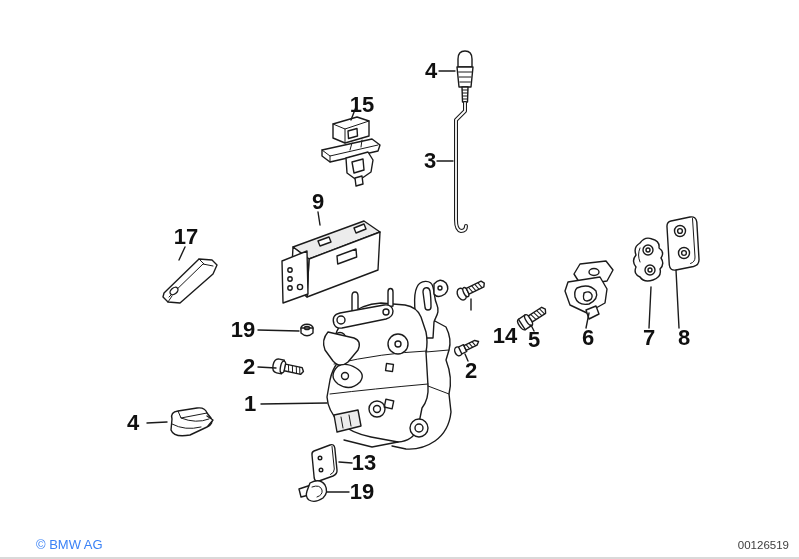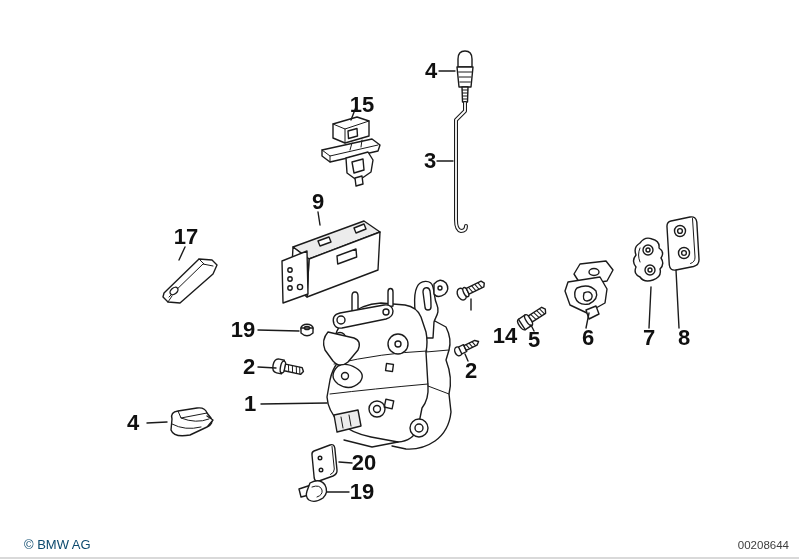--- a/index.html
+++ b/index.html
@@ -1,21 +1,21 @@
 <!DOCTYPE html>
 <html><head>
 <meta charset="utf-8">
 <style>
   html,body{margin:0;padding:0;background:#fff;}
   .stage{position:relative;width:799px;height:559px;background:#ffffff;overflow:hidden;
          font-family:"Liberation Sans",sans-serif;}
   .diagram-svg{position:absolute;left:0;top:0;}
   .part-label{position:absolute;transform:translate(-50%,-50%);font-weight:700;font-size:22px;
               color:#101010;line-height:1;white-space:nowrap;}
-  .footer-left{position:absolute;left:24px;top:537px;font-size:13px;color:#0c4a6e;}
+  .footer-left{position:absolute;left:36px;top:537px;font-size:13px;color:#3b82f6;}
   .footer-right{position:absolute;right:10px;top:539px;font-size:11.5px;color:#3d3d3d;}
   .bottom-edge{position:absolute;left:0;bottom:0;width:100%;height:2px;background:#d9d9d9;}
   
   .lw{stroke:#1b1b1b;stroke-width:1.4;fill:#ffffff;stroke-linejoin:round;stroke-linecap:round;}
   .ln{stroke:#1b1b1b;stroke-width:1.4;fill:none;stroke-linejoin:round;stroke-linecap:round;}
   .lg{stroke:#1b1b1b;stroke-width:1.4;fill:#ececec;stroke-linejoin:round;stroke-linecap:round;}
   .lt{stroke:#1b1b1b;stroke-width:1;fill:none;stroke-linecap:round;}
   .rod-outer{stroke:#1b1b1b;stroke-width:4;fill:none;stroke-linecap:round;stroke-linejoin:round;}
   .rod-inner{stroke:#ffffff;stroke-width:1.8;fill:none;stroke-linecap:round;stroke-linejoin:round;}
   #leader-lines line{stroke:#1b1b1b;stroke-width:1.4;stroke-linecap:round;}
@@ -220,23 +220,23 @@
       <div class="part-label" style="left: 430px; top: 161px;">3</div>
       <div class="part-label" style="left: 431px; top: 71px;">4</div>
       <div class="part-label" style="left: 534px; top: 340px;">5</div>
       <div class="part-label" style="left: 588px; top: 338px;">6</div>
       <div class="part-label" style="left: 649px; top: 338px;">7</div>
       <div class="part-label" style="left: 684px; top: 338px;">8</div>
       <div class="part-label" style="left: 318px; top: 202px;">9</div>
       <div class="part-label" style="left: 133px; top: 423px;">4</div>
       <div class="part-label" style="left: 186px; top: 237px;">17</div>
       <div class="part-label" style="left: 362px; top: 492px;">19</div>
-      <div class="part-label" style="left: 364px; top: 463px;">20</div>
+      <div class="part-label" style="left: 364px; top: 463px;">13</div>
       <div class="part-label" style="left: 473px; top: 336px; margin-left: 32px;">14</div>
       <div class="part-label" style="left: 362px; top: 105px;">15</div>
       <div class="part-label" style="left: 471px; top: 371px;">2</div>
       <div class="part-label" style="left: 243px; top: 330px;">19</div>
     </div>
 
   <div class="footer-left">© BMW AG</div>
-  <div class="footer-right">00208644</div>
+  <div class="footer-right">00126519</div>
   <div class="bottom-edge"></div>
 </div>
 
 </body></html>

